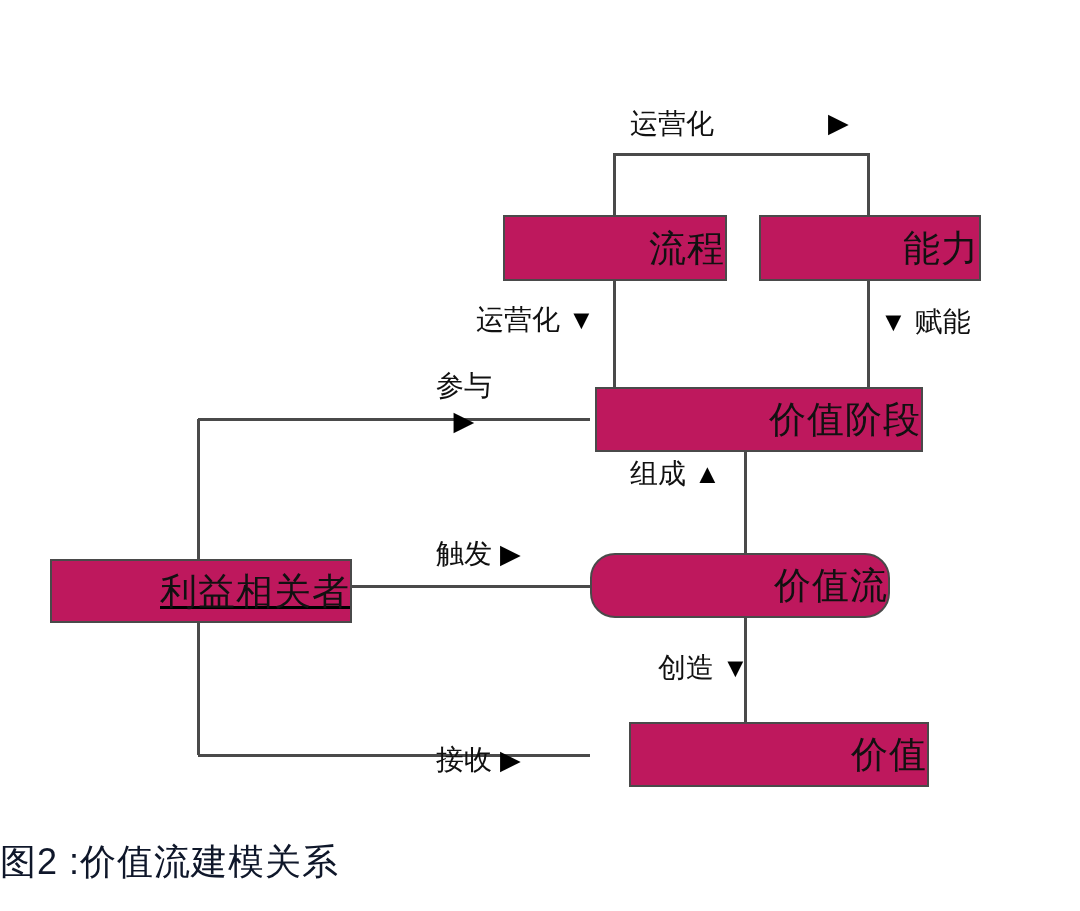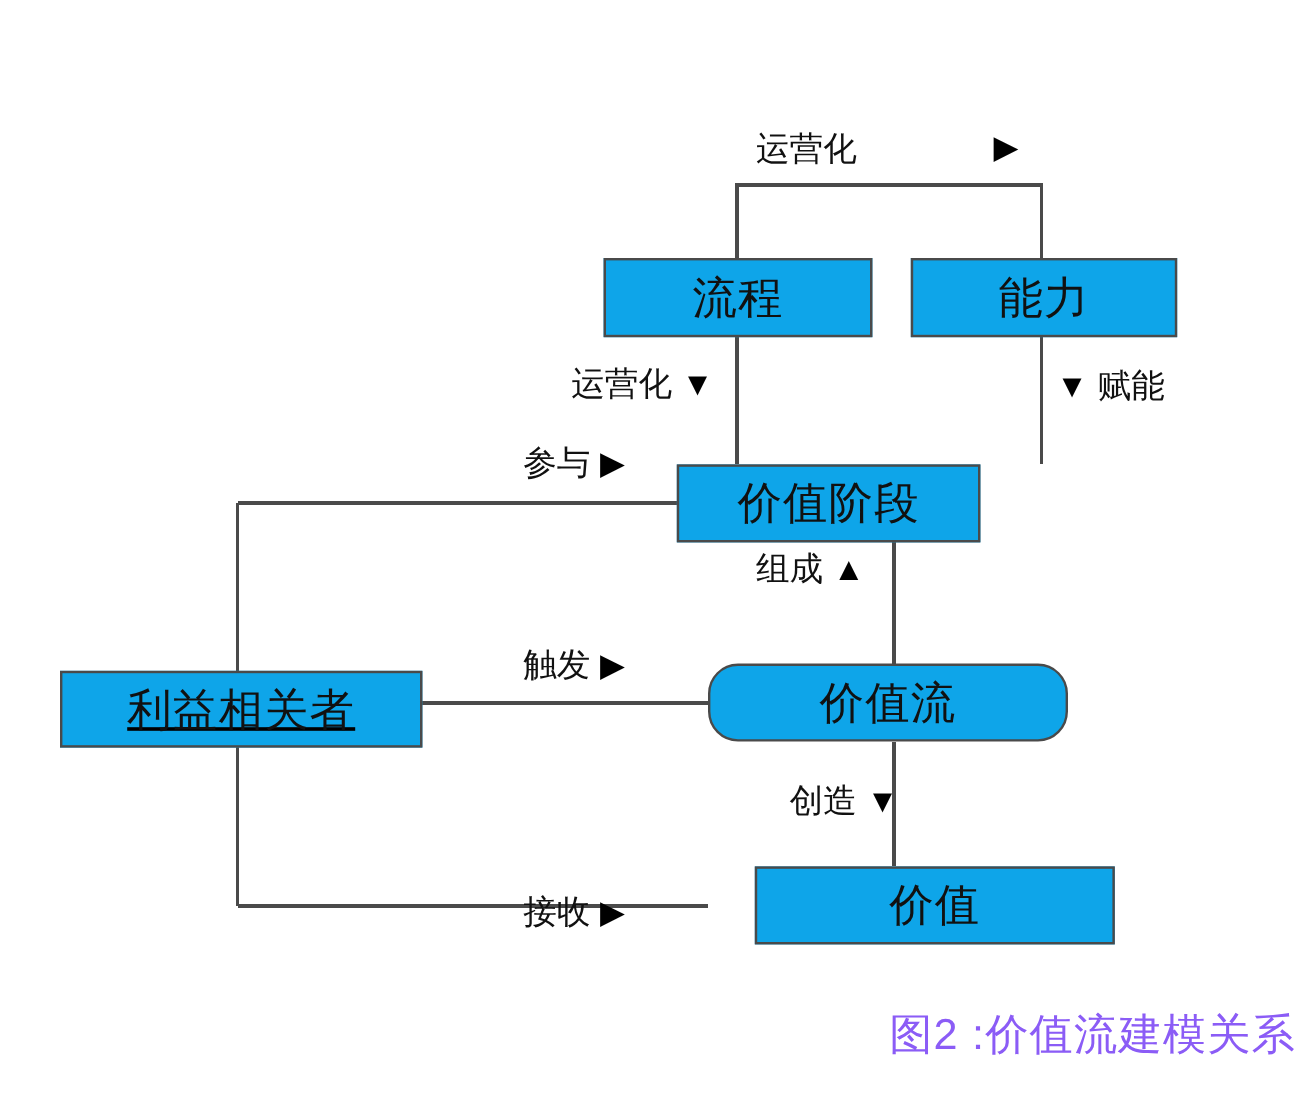--- a/index.html
+++ b/index.html
@@ -20,25 +20,25 @@
   svg.diagram {
     position: absolute;
     left: 0;
     top: 0;
     width: 1080px;
     height: 911px;
   }
   .node-box {
     position: absolute;
     box-sizing: border-box;
-    background: #0ea5e9;
+    background: #be185d;
     border: 2.5px solid #4a4a4a;
     display: flex;
     align-items: center;
-    justify-content: center;
+    justify-content: flex-end;
     z-index: 3;
   }
   .node-label {
     font-size: 37px;
     color: #111111;
     font-weight: 400;
     letter-spacing: 1px;
     white-space: nowrap;
     line-height: 1;
   }
@@ -55,23 +55,23 @@
   }
   .edge-label .arrow-glyph {
     font-size: 27px;
     line-height: 1;
     color: #000000;
   }
   .caption {
     position: absolute;
     left: 0;
     width: 1080px;
-    text-align: right;
+    text-align: left;
     font-size: 36px;
-    color: #8b5cf6;
+    color: #0f172a;
     letter-spacing: 1px;
     z-index: 4;
   }
 </style>
 </head>
 <body>
 
 <div id="canvas">
 
   <svg class="diagram" viewBox="0 0 1080 911" xmlns="http://www.w3.org/2000/svg">
@@ -98,21 +98,21 @@
   </svg>
 
   <div class="node-box" style="left:503px; top:215px; width:224px; height:66px;">
     <span class="node-label">流程</span>
   </div>
 
   <div class="node-box" style="left:759px; top:215px; width:222px; height:66px;">
     <span class="node-label">能力</span>
   </div>
 
-  <div class="node-box" style="left:564px; top:387px; width:253px; height:65px;">
+  <div class="node-box" style="left:595px; top:387px; width:328px; height:65px;">
     <span class="node-label">价值阶段</span>
   </div>
 
   <div class="node-box" style="left:50px; top:559px; width:302px; height:64px;text-decoration:underline;">
     <span class="node-label">利益相关者</span>
   </div>
 
   <div class="node-box" style="left:590px; top:553px; width:300px; height:65px;border-radius:25px;">
     <span class="node-label">价值流</span>
   </div>
@@ -131,21 +131,21 @@
   <div class="edge-label" style="left:476px; top:306px;">
     <span>运营化</span>
     <span class="arrow-glyph">▼</span>
   </div>
 
   <div class="edge-label" style="left:880px; top:308px;">
     <span class="arrow-glyph">▼</span>
     <span>赋能</span>
   </div>
 
-  <div class="edge-label" style="left:436px; top:372px;">
+  <div class="edge-label" style="left:436px; top:372px;flex-direction:column;">
     <span>参与</span>
     <span class="arrow-glyph">▶</span>
   </div>
 
   <div class="edge-label" style="left:630px; top:460px;">
     <span>组成</span>
     <span class="arrow-glyph">▲</span>
   </div>
 
   <div class="edge-label" style="left:436px; top:540px;">

